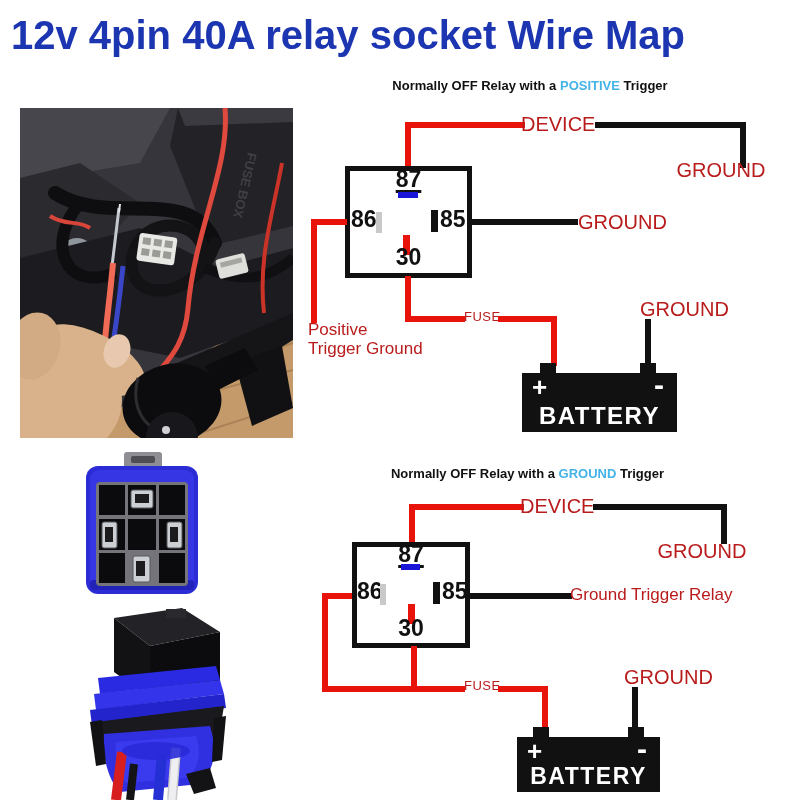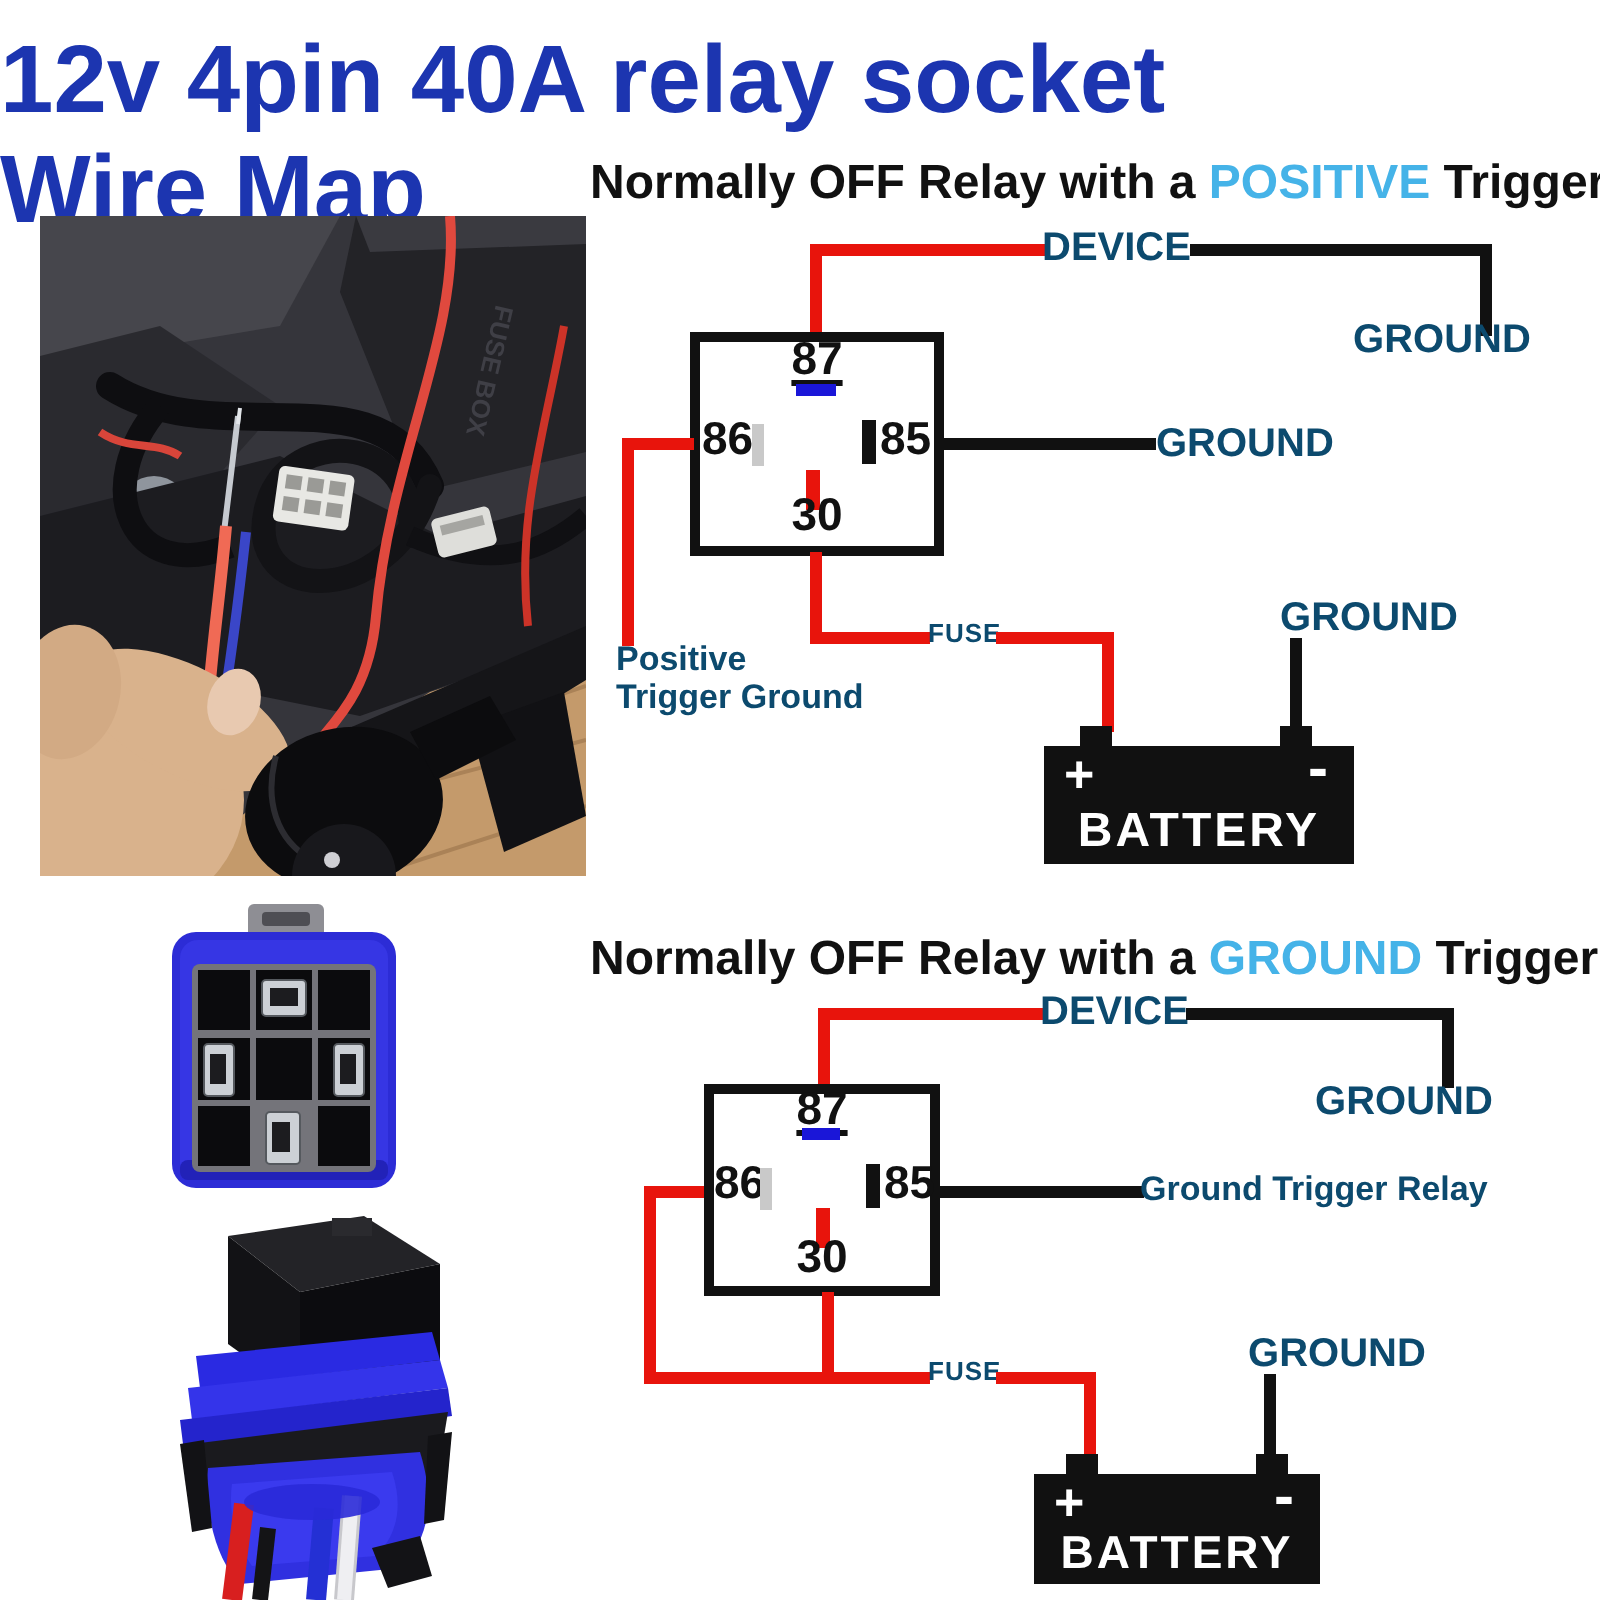--- a/index.html
+++ b/index.html
@@ -2,31 +2,31 @@
 <html style="--title_blue: #1c35b0; --highlight_cyan: #45b3e8; --wire_red: #e8140c; --wire_black: #111111; --pin_bar_blue: #1a16d8; --pin_bar_gray: #c9c9c9;"><head>
 <meta charset="utf-8">
 <style>
   html,body{margin:0;padding:0;}
   body{
     width:800px;height:800px;background:#ffffff;position:relative;overflow:hidden;
     font-family:"Liberation Sans", sans-serif;
   }
   .abs{position:absolute;}
   #page-title{
-    position:absolute;left:0;top:13px;width:685px;text-align:left;
-    font-size:48px;font-weight:bold;color:var(--title_blue,#1c35b0);letter-spacing:0px;
+    position:absolute;left:0;top:13px;width:685px;text-align:right;
+    font-size:40px;font-weight:bold;color:var(--title_blue,#1c35b0);letter-spacing:0px;
   }
   .heading{
-    position:absolute;font-size:24px;font-weight:bold;color:#111;text-align:center;white-space:nowrap;
+    position:absolute;font-size:13px;font-weight:bold;color:#111;text-align:center;white-space:nowrap;
   }
   .heading .hl{color:var(--highlight_cyan,#45b3e8);}
   .wire{position:absolute;}
   .wire.red{background:var(--wire_red,#e8140c);}
   .wire.black{background:var(--wire_black,#111111);}
-  .lbl{position:absolute;font-weight:bold;color:#0c4a6e;white-space:nowrap;line-height:1.1;}
+  .lbl{position:absolute;font-weight:normal;color:#b91c1c;white-space:nowrap;line-height:1.1;}
   .s20{font-size:20px;}
   .s17{font-size:17px;}
   .s13{font-size:13px;letter-spacing:0.5px;}
   .ctr{text-align:center;}
   .relay-box{
     position:absolute;background:#fff;border:5px solid #111;box-sizing:border-box;
   }
   .pin{position:absolute;font-size:23px;font-weight:bold;color:#111;line-height:1.0;white-space:nowrap;}
   .pin .u{text-decoration:underline;text-decoration-thickness:3px;text-underline-offset:3px;text-align:center;}
   .pinbar{position:absolute;}

